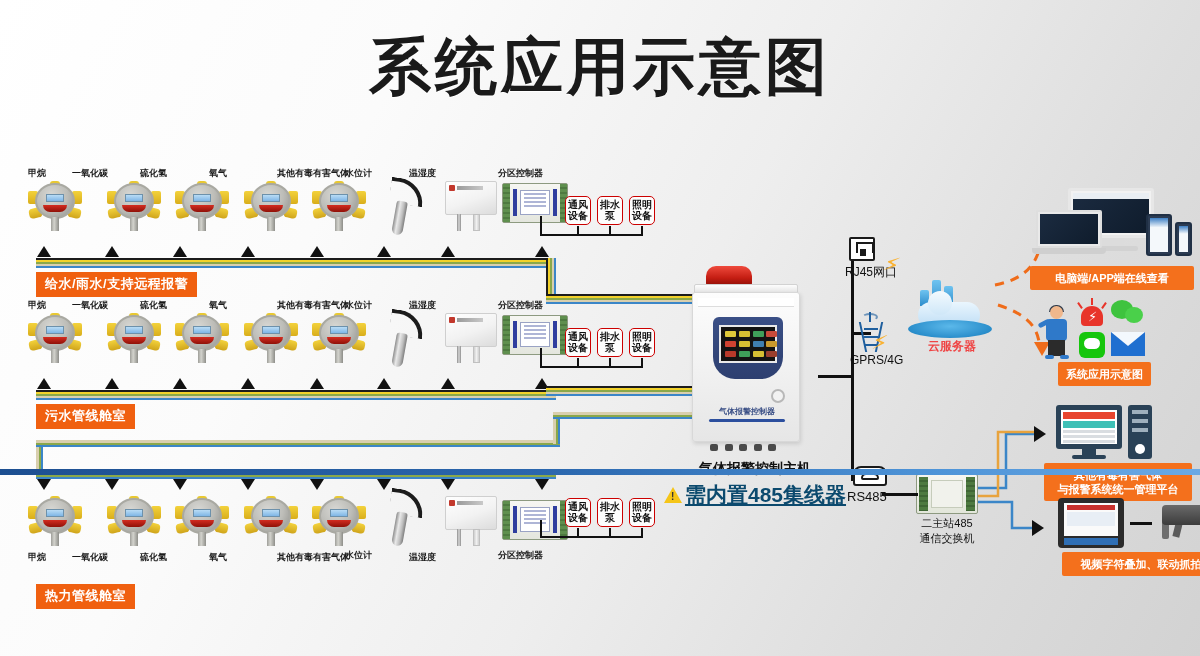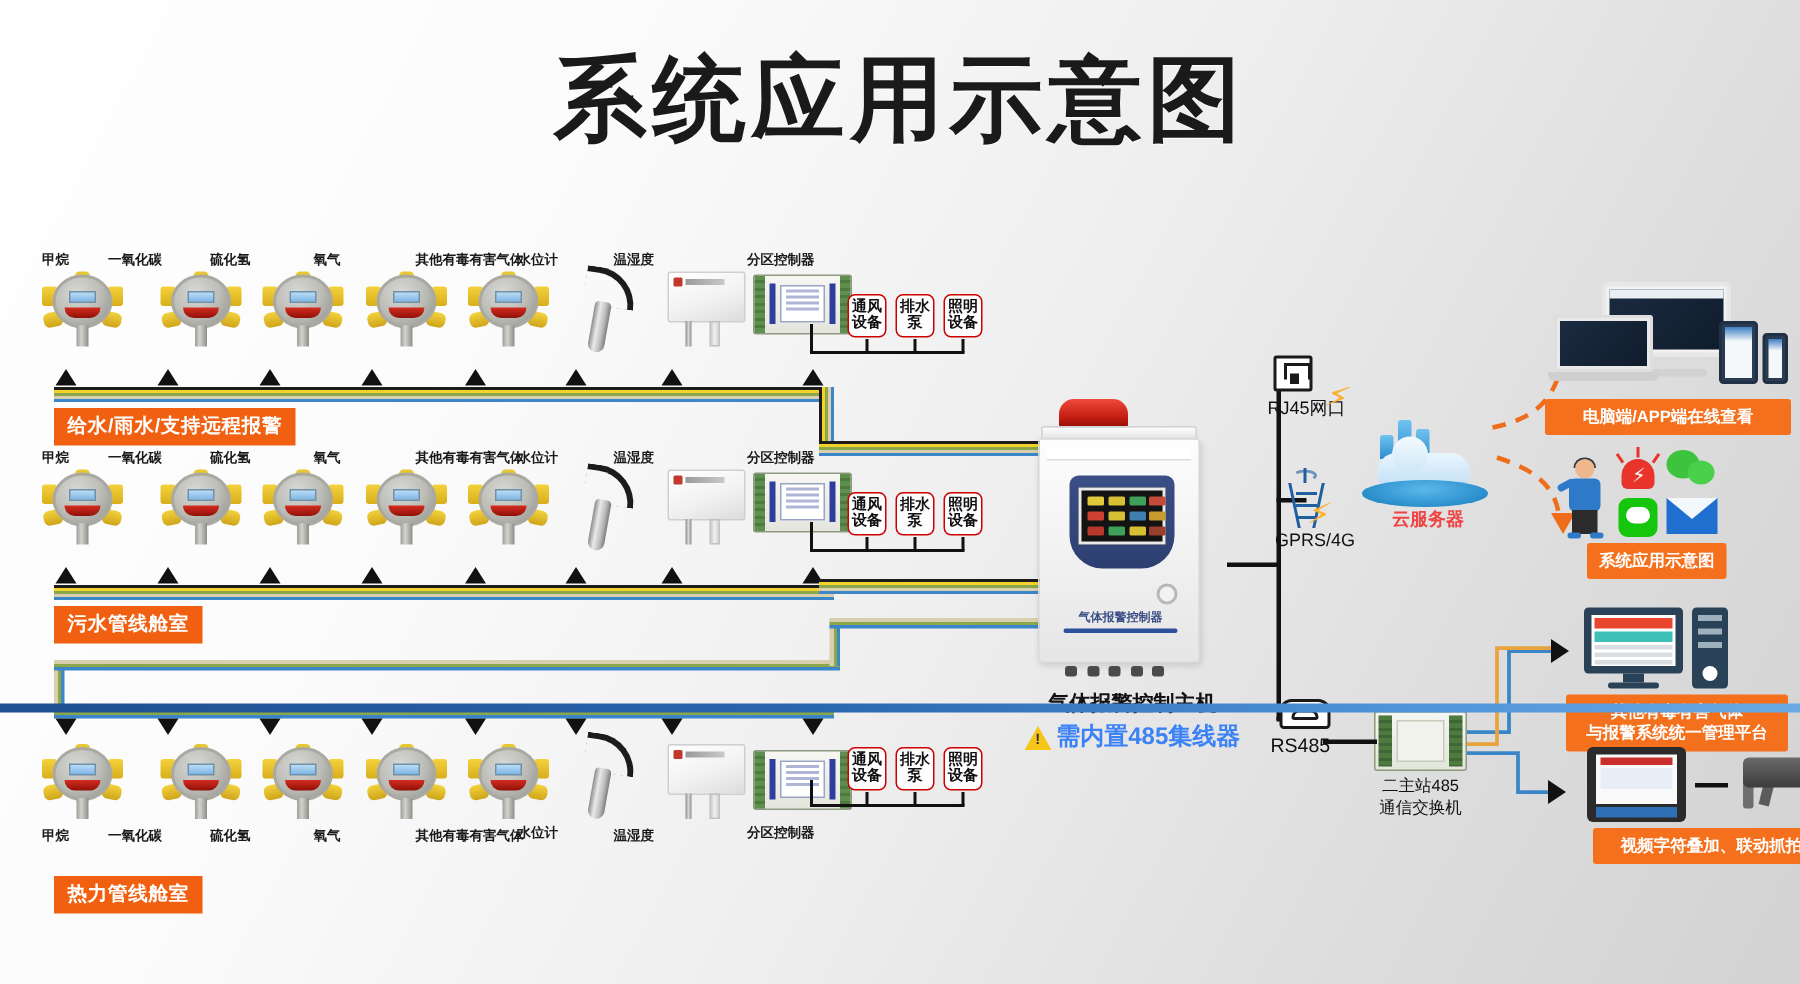--- a/index.html
+++ b/index.html
@@ -220,21 +220,21 @@
     position: absolute; left: 16px; top: 126px; width: 76px; height: 3px;
     background: #2c4f9e; border-radius: 2px;
   }
   #alarm-controller .feet { position: absolute; left: 22px; top: 182px; width: 66px; display: flex; justify-content: space-between; }
   #alarm-controller .feet i { width: 8px; height: 7px; background: #4a4a4a; border-radius: 2px; display: block; }
 
   #alarm-host-label { left: 660px; top: 460px; width: 190px; text-align: center; font-size: 14px; font-weight: bold; color: #111; }
   #alarm-warning-row { left: 660px; top: 481px; width: 190px; display: flex; align-items: center; justify-content: center; gap: 3px; }
   .warn-tri { width: 0; height: 0; border-left: 9px solid transparent; border-right: 9px solid transparent; border-bottom: 16px solid #f5c518; position: relative; }
   .warn-tri::after { content: "!"; position: absolute; left: -2px; top: 4px; font-size: 10px; font-weight: bold; color: #333; }
-  #alarm-warning-text { font-size: 16px; font-weight: bold; color: #3b82f6; white-space: nowrap; }
+  #alarm-warning-text { font-size: 21px; font-weight: bold; color: #0c4a6e; white-space: nowrap; text-decoration: underline; }
 
   
   .netlabel { font-size: 12px; color: #111; white-space: nowrap; }
   .rj45 {
     width: 26px; height: 24px; border: 2px solid #1a1a1a; border-radius: 2px;
     position: relative; background: #fff;
   }
   .rj45::before {
     content: ""; position: absolute; left: 5px; top: 3px; width: 14px; height: 9px;
     border: 2px solid #1a1a1a; border-bottom: 0;

